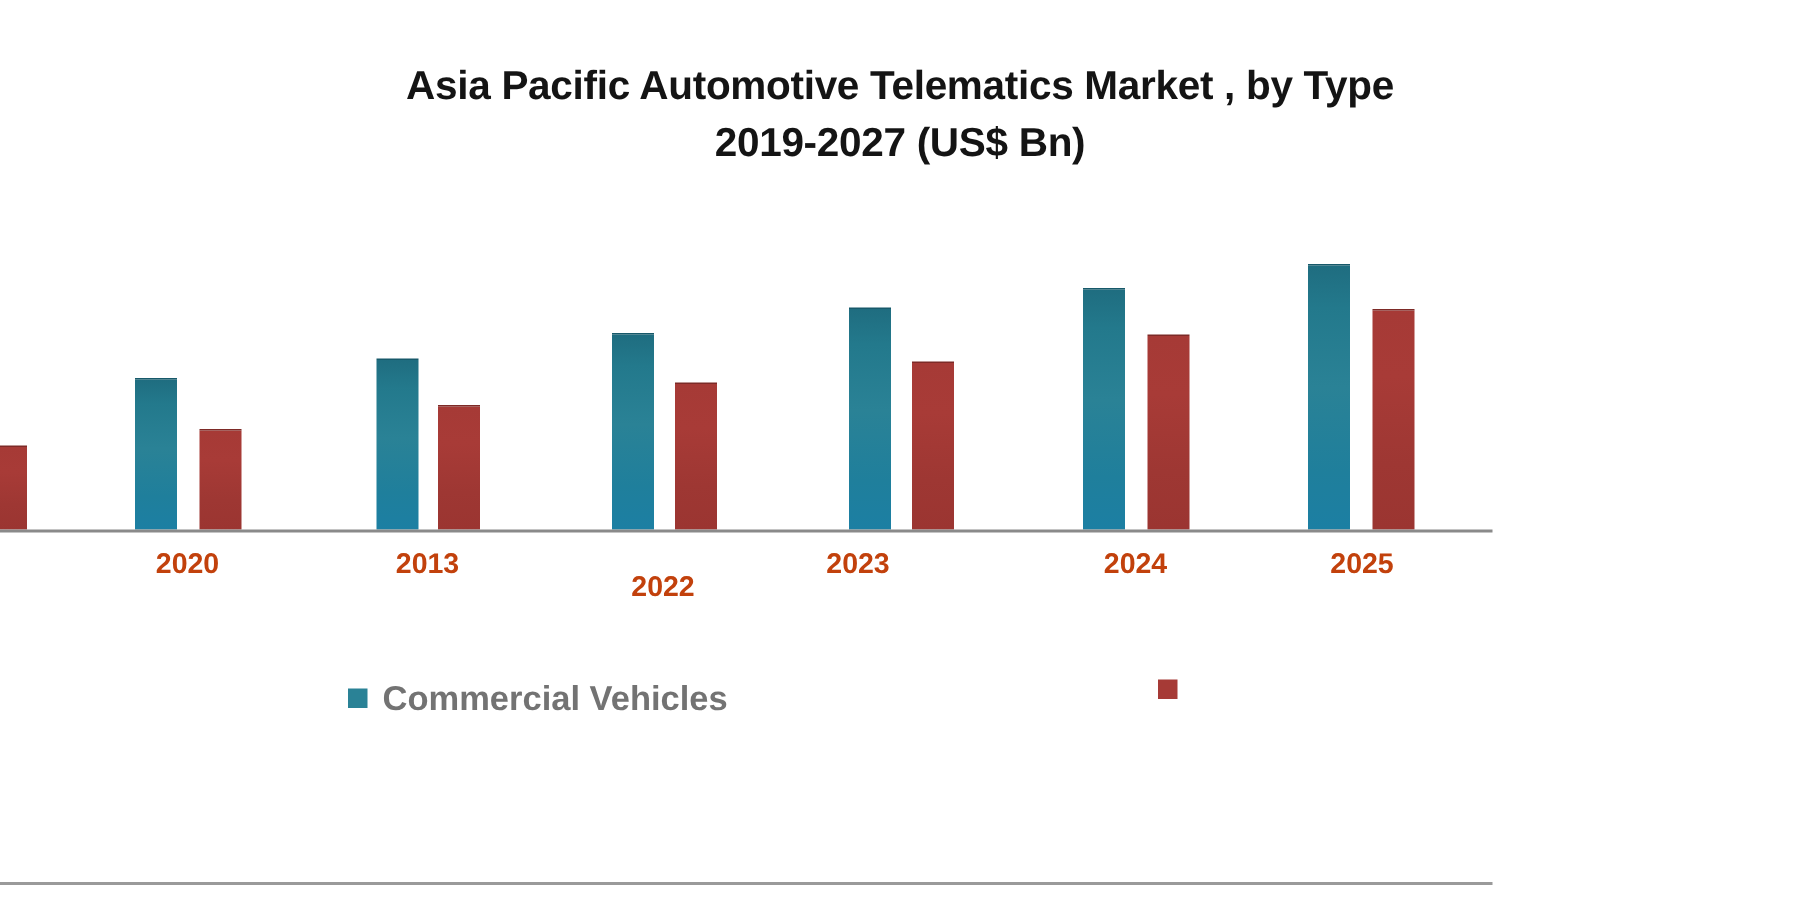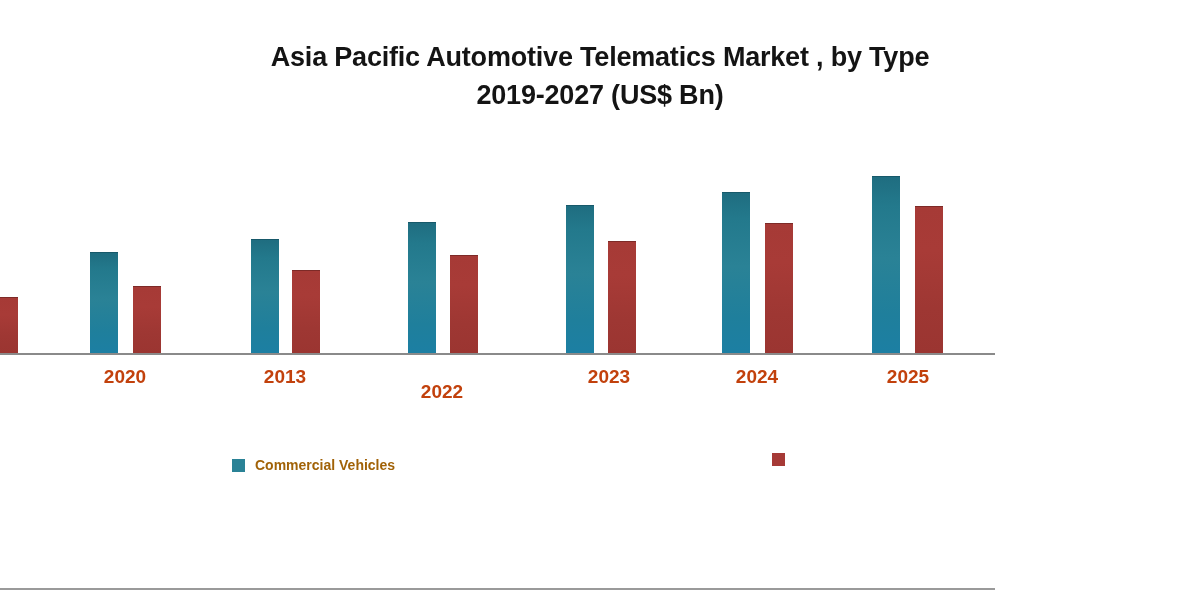--- a/index.html
+++ b/index.html
@@ -116,23 +116,23 @@
     align-items: center;
     white-space: nowrap;
   }
   .legend-swatch {
     width: 13px;
     height: 13px;
     margin-right: 10px;
     flex: 0 0 auto;
   }
   .legend-label {
-    font-size: 14px;
+    font-size: 23px;
     font-weight: bold;
-    color: #a16207;
+    color: #737373;
     line-height: 24px;
   }
 
   
   .bottom-rule {
     position: absolute;
     left: 0;
     top: 588px;
     width: 1200px;
     height: 2px;
@@ -167,21 +167,21 @@
         <div class="bar teal" style="left: 1182px; width: 28px; height: 226px; bottom: 2px;"></div>
       </div>
   </div>
 
   <div class="axis-line"></div>
 
   <div class="xaxis" id="xaxis-layer">
       <div class="xtick" style="left: 85px; width: 80px;">2020</div>
       <div class="xtick" style="left: 245px; width: 80px;">2013</div>
       <div class="xtick" style="left: 402px; width: 80px; margin-top: 15px;">2022</div>
-      <div class="xtick" style="left: 569px; width: 80px;">2023</div>
+      <div class="xtick" style="left: 532px; width: 80px;">2023</div>
       <div class="xtick" style="left: 717px; width: 80px;">2024</div>
       <div class="xtick" style="left: 868px; width: 80px;">2025</div>
       <div class="xtick" style="left: 1023px; width: 80px; margin-top: 19px;">2026</div>
     </div>
 
   <div class="legend" id="legend-layer">
       <div class="legend-item" style="left: 232px;">
         <span class="legend-swatch" style="background: rgb(42, 130, 150);"></span>
         <span class="legend-label">Commercial Vehicles</span>
       </div>

